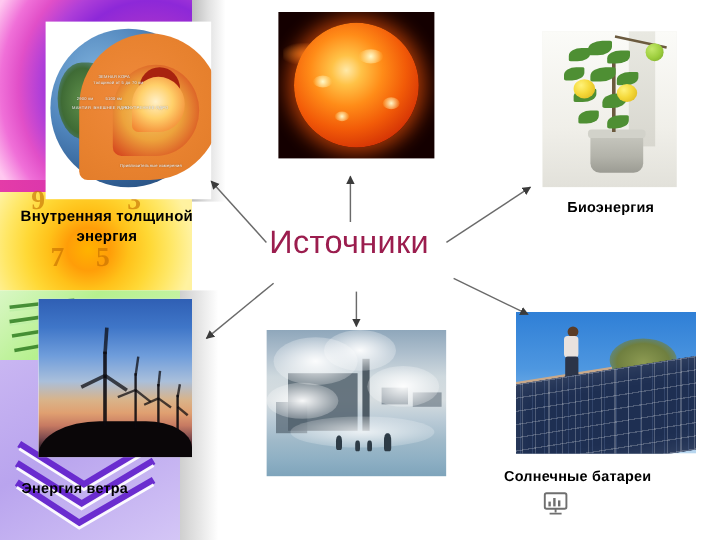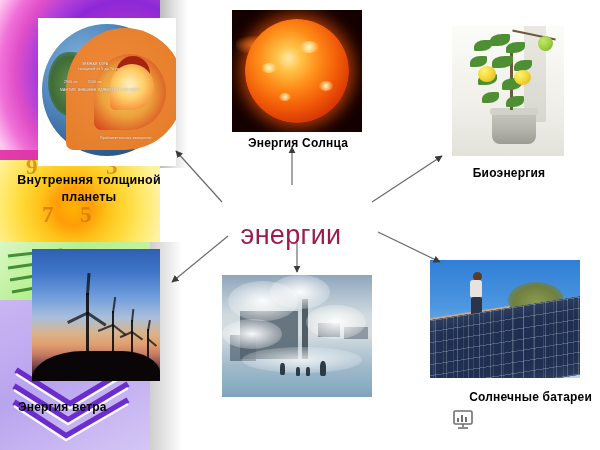--- a/index.html
+++ b/index.html
@@ -263,21 +263,21 @@
     letter-spacing: 0.2px;
   }
   .cap-earth {
     left: 0; top: 172px; width: 178px; text-align: center;
     font-size: 12.5px; line-height: 17px; white-space: normal;
   }
   .cap-sun  { left: 232px; top: 136px; width: 132px; text-align: center; }
   .cap-bio  { left: 448px; top: 166px; width: 122px; text-align: center; }
   .cap-wind { left: 18px; top: 400px; width: 158px; text-align: left; }
   .cap-water{ left: 216px; top: 408px; width: 164px; text-align: center; }
-  .cap-solar{ left: 420px; top: 390px; width: 172px; text-align: right; }
+  .cap-solar{ left: 420px; top: 390px; width: 172px; text-align: left; }
 
   
   .center-title {
     position: absolute;
     left: 196px; top: 186px; width: 190px;
     text-align: center;
     font-family: "Liberation Sans", sans-serif;
     font-size: 27px;
     line-height: 33px;
     color: #9b1d4e;
@@ -359,33 +359,32 @@
     <div class="earth-lbl" style="left:26px; top:62px;">2900 км</div>
     <div class="earth-lbl" style="left:50px; top:62px;">5100 км</div>
     <div class="earth-lbl" style="left:22px; top:70px;">МАНТИЯ</div>
     <div class="earth-lbl" style="left:40px; top:70px;">ВНЕШНЕЕ ЯДРО</div>
     <div class="earth-lbl" style="left:66px; top:70px;">ВНУТРЕННЕЕ ЯДРО</div>
     <div class="earth-lbl" style="left:62px; top:118px;">Приблизительные измерения</div>
   </div>
 
   <div class="cap cap-earth">
     <span>Внутренняя  толщиной</span><br>
-    <span>планеты</span>
+    <span>энергия</span>
   </div>
 
   <div class="photo sun-card">
     <div class="sun-flare"></div>
     <div class="sun-disc">
       <div class="sun-spot" style="left:16px; top:44px; width:16px; height:10px;"></div>
       <div class="sun-spot" style="left:54px; top:22px; width:20px; height:12px;"></div>
       <div class="sun-spot" style="left:74px; top:62px; width:14px; height:10px;"></div>
       <div class="sun-spot" style="left:34px; top:74px; width:12px; height:8px;"></div>
     </div>
   </div>
-  <div class="cap cap-sun">Энергия  Солнца</div>
 
   <div class="photo plant-card">
     <div class="plant-wall"></div>
     <div class="plant-window"></div>
     <div class="pot"></div>
     <div class="pot-rim"></div>
     <div class="branch" style="left:60px; top:8px; width:44px; height:2px; transform:rotate(12deg);"></div>
     <div class="branch" style="left:58px; top:26px; width:3px; height:58px;"></div>
     <div class="leaf" style="left:22px; top:14px; width:18px; height:11px;"></div>
     <div class="leaf" style="left:38px; top:8px;  width:20px; height:12px;"></div>
@@ -457,22 +456,21 @@
     <div class="person-head"></div>
     <div class="person-body"></div>
     <div class="person-legs"></div>
     <div class="solar-array">
       <div class="solar-cells"></div>
     </div>
   </div>
   <div class="cap cap-solar">Солнечные  батареи</div>
 
   <div class="center-title">
-    <br>
-    <span>энергии</span>
+    <span>Источники</span><br>
   </div>
 
   <svg class="arrows" viewBox="0 0 600 450">
     <defs>
       <marker id="ah" markerWidth="7" markerHeight="7" refX="5.4" refY="3" orient="auto">
         <path d="M0,0 L6,3 L0,6 z" fill="#3b3b3b"></path>
       </marker>
     </defs>
     <line x1="222" y1="202" x2="176" y2="151" stroke="#6a6a6a" stroke-width="1.2" marker-end="url(#ah)"></line>
     <line x1="292" y1="185" x2="292" y2="147" stroke="#6a6a6a" stroke-width="1.2" marker-end="url(#ah)"></line>

